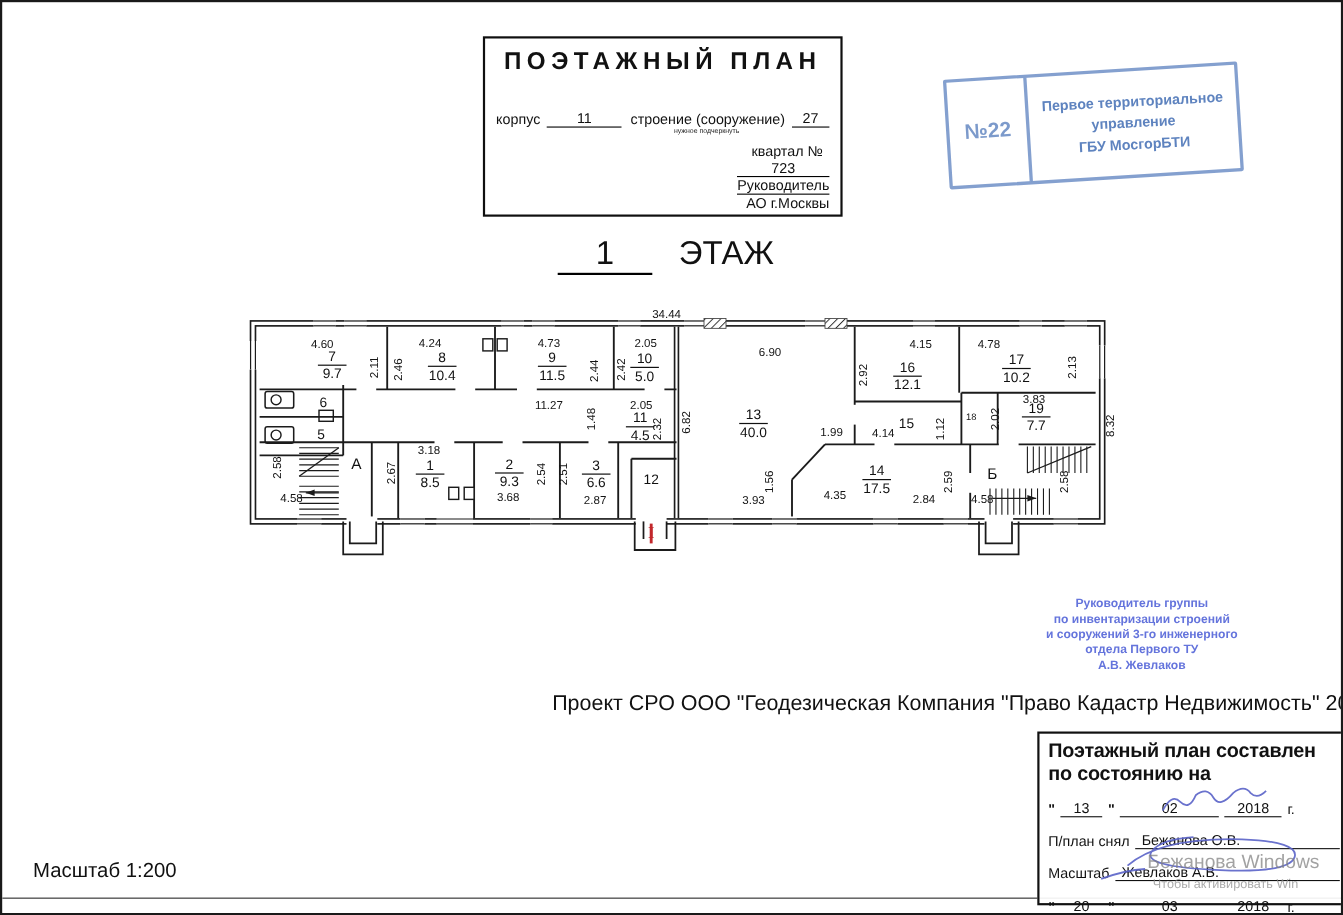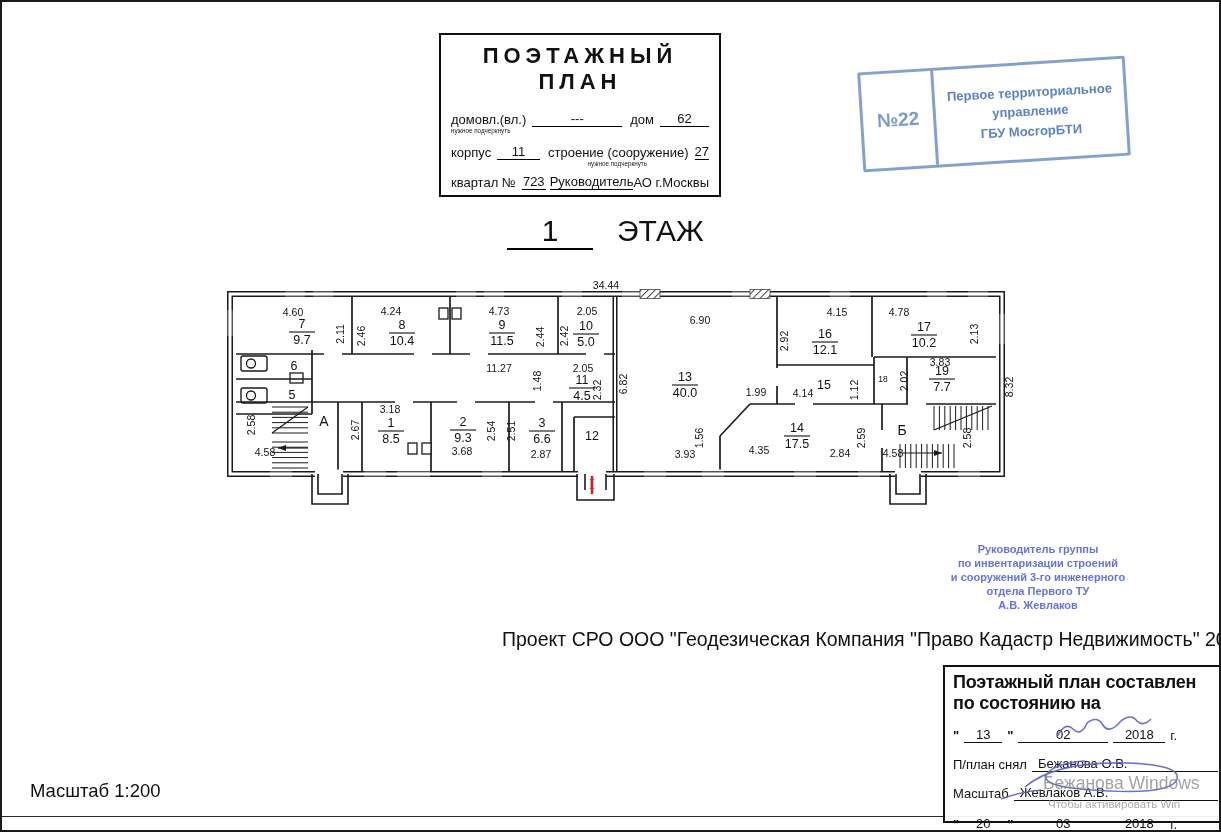--- a/index.html
+++ b/index.html
@@ -1,20 +1,20 @@
 <!DOCTYPE html>
 <html><head>
 <meta charset="utf-8">
 <style>
   html,body{margin:0;padding:0;background:#e8e8e8;}
   .page{position:relative;width:1221px;height:832px;background:#fff;overflow:hidden;
         border:2px solid #1a1a1a;box-sizing:border-box;
         font-family:"Liberation Sans",sans-serif;color:#111;}
   
-  .title-block{position:absolute;left:437px;top:31px;width:282px;height:164px;
+  .title-block{position:absolute;left:437px;top:31px;width:327px;height:164px;
         border:2px solid #0f0f0f;box-sizing:border-box;padding:6px 10px 4px;background:#fff;z-index:3;}
   .tb-title{text-align:center;font-size:22px;font-weight:bold;letter-spacing:5px;margin:2px 0 6px;}
   .tb-row{display:flex;align-items:flex-end;font-size:13px;margin-top:14px;white-space:nowrap;}
   .tb-row .lbl{position:relative;padding-right:6px;}
   .fld{position:relative;border-bottom:1.4px solid #000;text-align:center;min-height:15px;}
   .grow{flex:1;}
   .cap{position:absolute;top:100%;left:0;width:100%;text-align:center;font-size:6.3px;color:#222;}
   .capl{position:absolute;top:100%;left:0;font-size:6.3px;color:#222;}
   .w90{width:90px;} .w68{width:68px;} .w84{width:84px;}
   .uline{border-bottom:1.4px solid #000;}
@@ -61,39 +61,30 @@
   .wm1{position:absolute;left:1041px;top:771px;font-size:17.5px;color:#7f7f7f;opacity:.72;z-index:4;white-space:nowrap;}
   .wm2{position:absolute;left:1046px;top:796px;font-size:11.5px;color:#8a8a8a;opacity:.72;z-index:4;white-space:nowrap;}
 </style>
 </head>
 <body>
 
 <div class="page">
 
   <div class="title-block">
     <div class="tb-title">ПОЭТАЖНЫЙ ПЛАН</div>
-    <div class="tb-row" style="margin-top:16px;">
-      <span class="lbl">
-        <span>домовл.(вл.)</span>
-        <span class="capl">нужное подчеркнуть</span>
-      </span>
-      <span class="fld w90">---</span>
-      <span class="lbl" style="padding-left:8px;">дом</span>
-      <span class="fld grow">62</span>
-    </div>
-    <div class="tb-row" style="margin-top:17px;">
+    <div class="tb-row" style="margin-top:31px;">
       <span class="lbl">корпус</span>
       <span class="fld w68">11</span>
       <span class="lbl" style="padding-left:8px;position:relative;">
         <span>строение (сооружение)</span>
         <span class="cap">нужное подчеркнуть</span>
       </span>
       <span class="fld grow">27</span>
     </div>
-    <div class="tb-row" style="">
+    <div class="tb-row" style="flex-direction:column;">
       <span class="lbl">квартал №</span>
       <span class="fld w84">723</span>
       <span style="width:14px;"></span>
       <span class="uline">Руководитель</span>
       <span>АО г.Москвы</span>
     </div>
   </div>
 
   <div class="reg-stamp">
     <div class="reg-left">№22</div>

